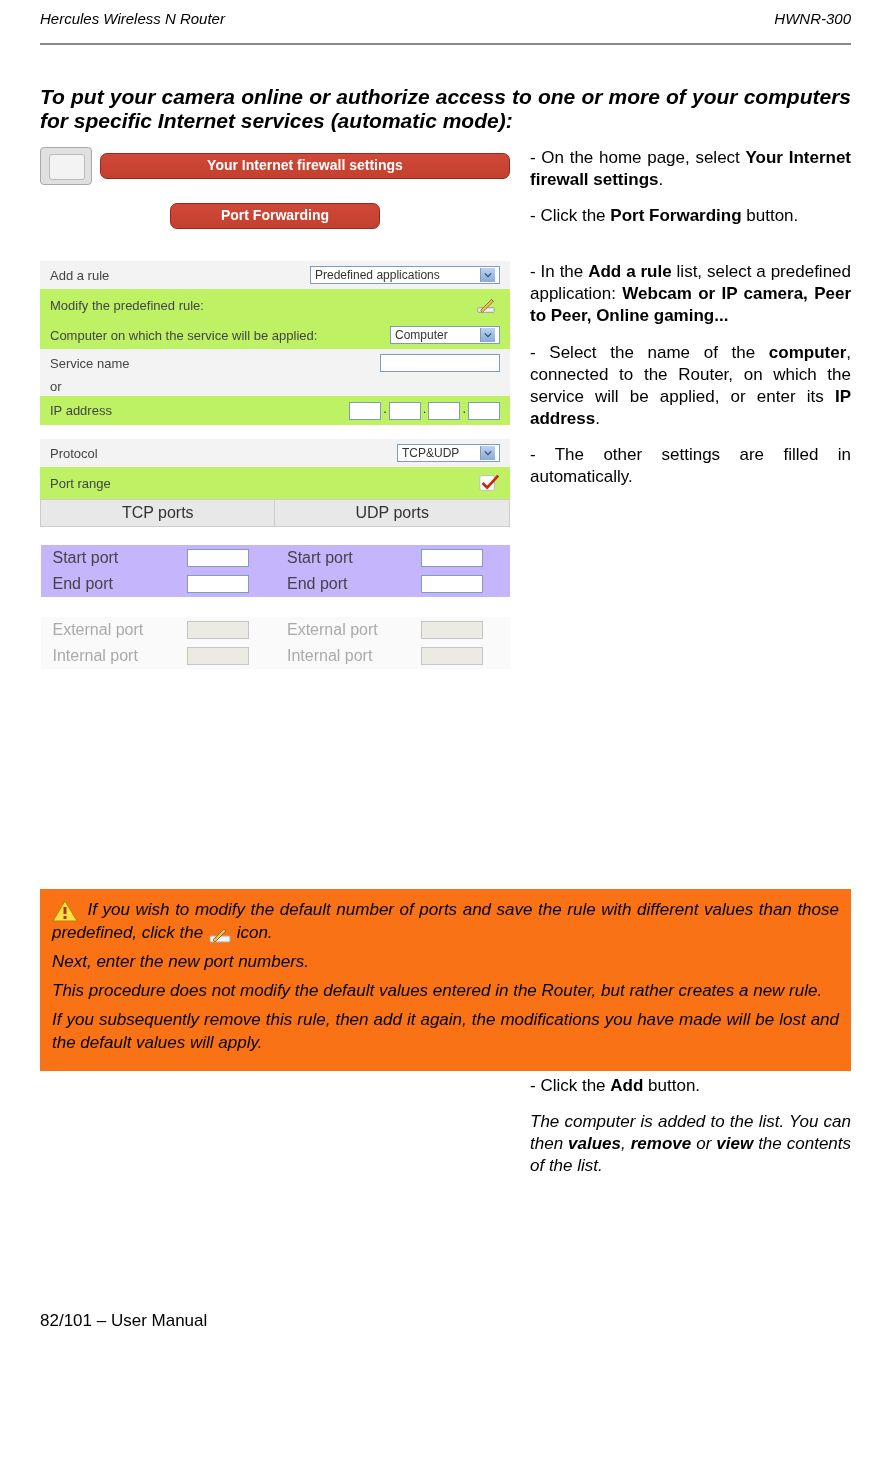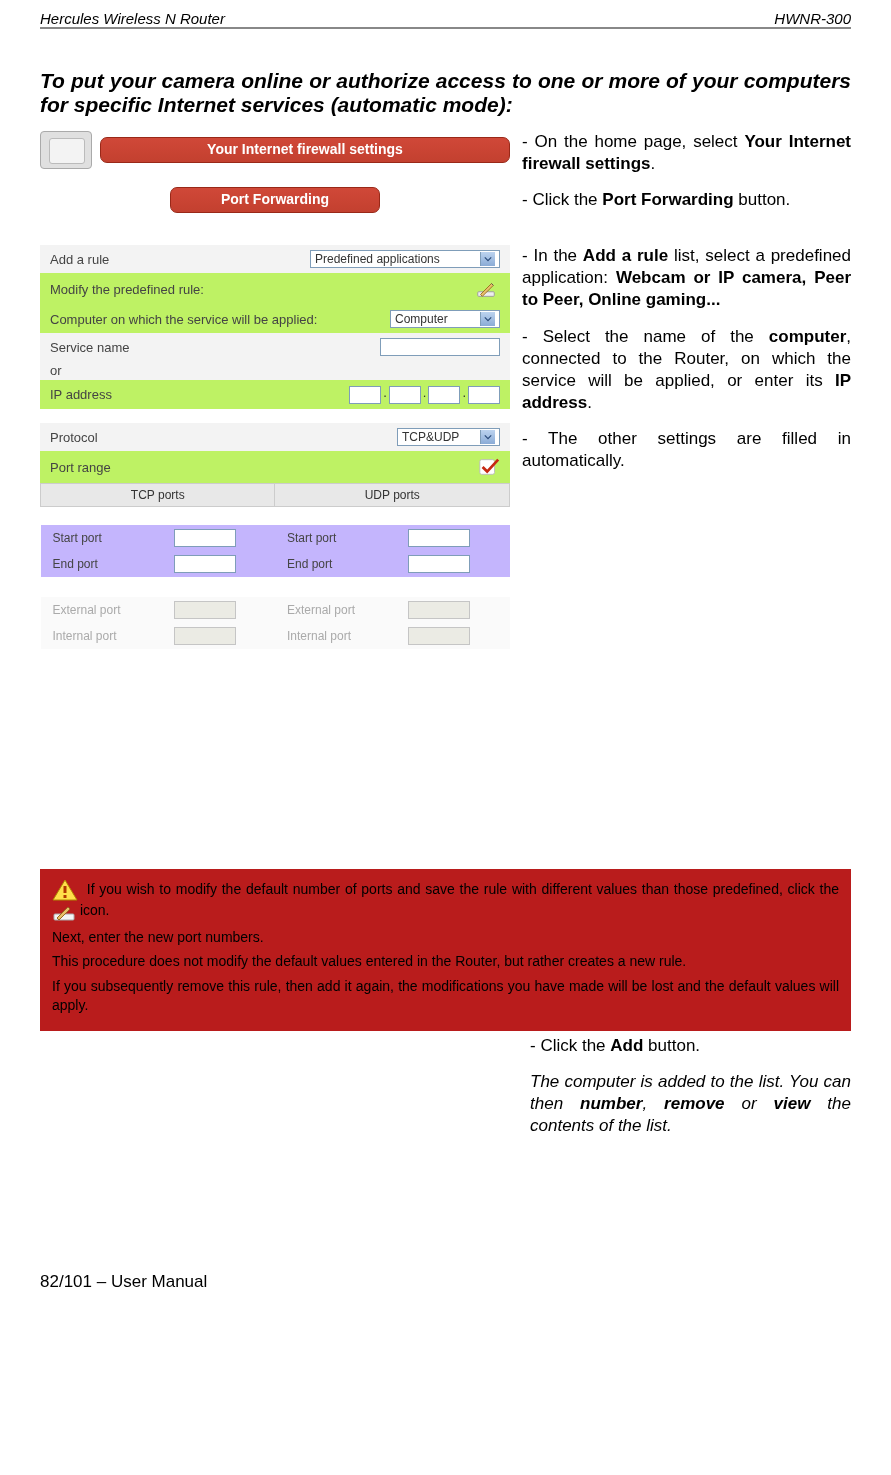--- a/index.html
+++ b/index.html
@@ -14,33 +14,33 @@
     padding: 10px 40px 30px 40px;
     box-sizing: border-box;
     width: 891px;
   }
   .header-row {
     display: flex;
     justify-content: space-between;
     font-style: italic;
     font-size: 15px;
     border-bottom: 2px solid #888;
-    padding-bottom: 0;
+    padding-bottom: 16px;
     margin-bottom: 40px;
   }
   .section-title {
     font-style: italic;
     font-weight: bold;
     font-size: 21px;
     margin-bottom: 14px;
     text-align: justify;
   }
   .content-row {
     display: flex;
-    gap: 12px;
+    gap: 20px;
   }
   .left-col {
     width: 470px;
     flex-shrink: 0;
   }
   .right-col {
     flex: 1;
     font-size: 17px;
     line-height: 1.3;
   }
@@ -110,47 +110,48 @@
   .ip-dot{ padding:0 2px 4px; }
   .edit-icon {
     width:28px;height:22px;display:inline-flex;align-items:center;justify-content:center;
   }
   .check-icon {
     width:22px;height:22px;color:#c62912;
   }
   .ports-table {
     width:100%;
     border-collapse: collapse;
-    font-size: 12px;
+    font-size: 16px;
   }
   .ports-table th {
     background: #e8e8e8;
     border: 1px solid #ccc;
     padding:4px;
     font-weight:normal;
   }
   .ports-table td {
     border: 0;
     padding:4px 12px;
     background:#c4b5fd;
   }
   .ports-table .sub td{ background:#fafafa;}
   .port-label { color:#444; }
   .port-label.grey { color:#aaa;}
   .port-input {
     border:1px solid #7f9db9; width:60px; height:16px; background:#fff;
   }
   .port-input.disabled{ background:#ebebe4; border-color:#c5c5c5;}
   .callout {
-    background: #b91c1c;
+    background: #f97316;
     padding: 10px 12px;
     margin-top: 220px;
-    font-size: 14px;
+    font-size: 17px;
     line-height:1.35;
     text-align: justify;
+    font-style: italic;
   }
   .callout p{ margin:0 0 6px 0;}
   .warning-icon {
     display:inline-block; width:26px; height:22px; vertical-align:middle; margin-right:4px;
   }
   .pencil-mini{ display:inline-block; width:24px; height:20px; vertical-align:middle;}
   .footer-instructions {
     display:flex;
     margin-top:4px;
   }
@@ -379,20 +380,20 @@
     <p>If you subsequently remove this rule, then add it again, the modifications you have made will be lost and the default values will apply.</p>
   </div>
 
   <div class="footer-instructions">
     <div class="spacer"></div>
     <div class="col">
       <p>
         <span>- Click the </span><span class="bold">Add</span><span> button.</span>
       </p>
       <p class="italic">
-        <span>The computer is added to the list.  You can then </span><span class="bold">number</span><span>, </span><span class="bold">remove</span><span> or </span><span class="bold">view</span><span> the contents of the list.</span>
+        <span>The computer is added to the list.  You can then </span><span class="bold">values</span><span>, </span><span class="bold">remove</span><span> or </span><span class="bold">view</span><span> the contents of the list.</span>
       </p>
     </div>
   </div>
 
   <div class="page-footer">82/101 – User Manual</div>
 
 </div>
 
 </body></html>

